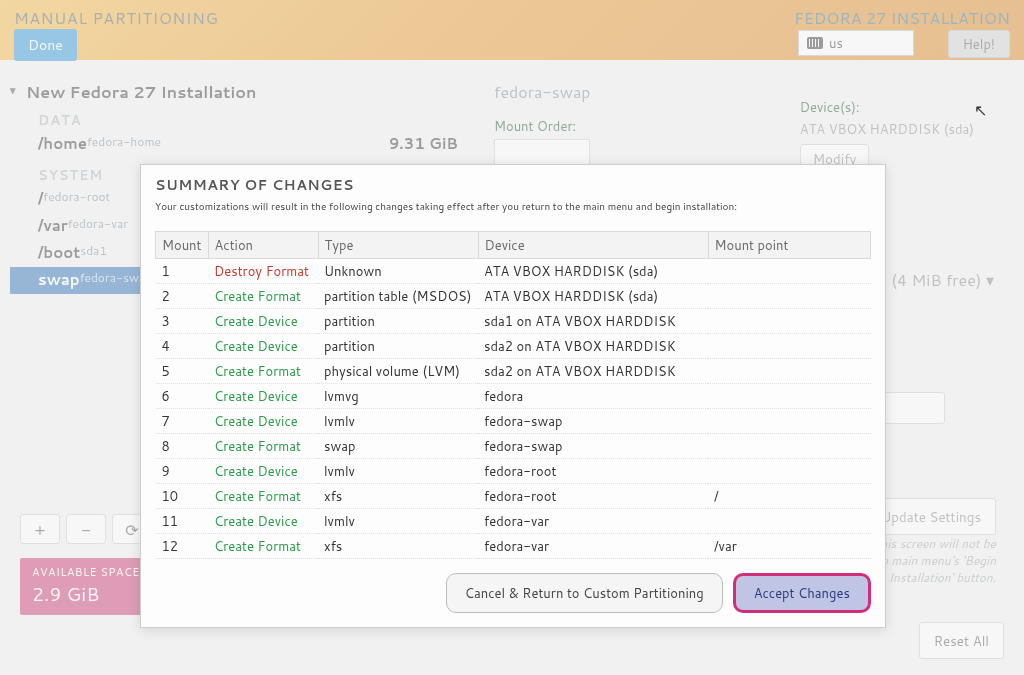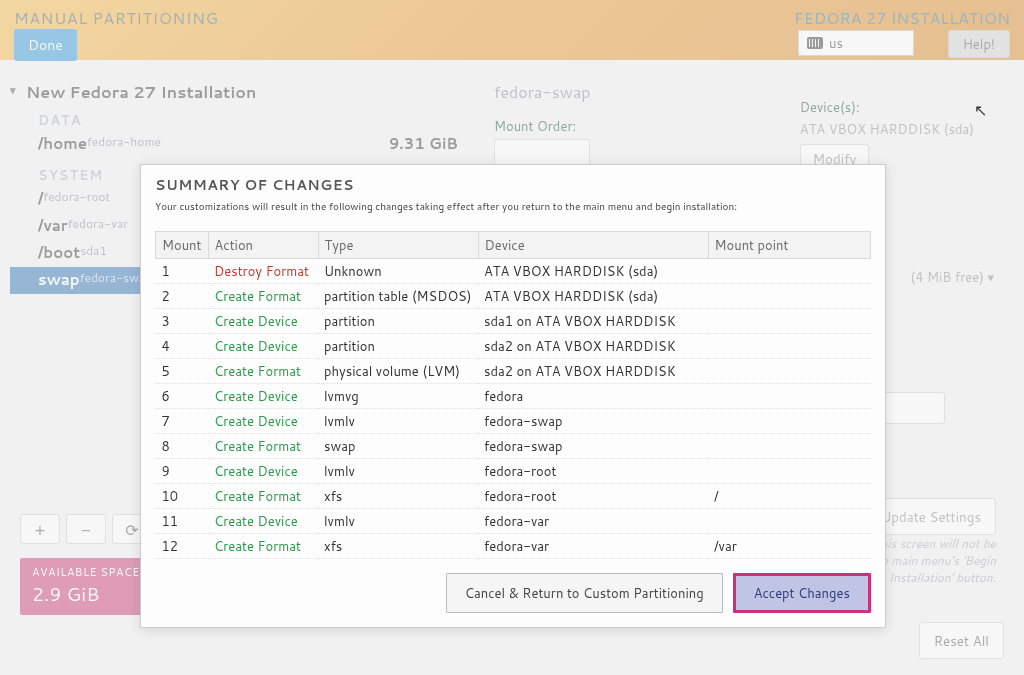--- a/index.html
+++ b/index.html
@@ -41,21 +41,21 @@
 .card-avail { background: #c83771; }
 .card-total { background: #4d4d4d; }
 
 .right-title { color: #7a8a94; font-size: 16px; font-weight: 500; margin-bottom: 14px; }
 .field-label { color: #14532d; font-size: 13px; margin-bottom: 4px; }
 .field-input { width: 96px; height: 28px; border: 1px solid #ccc; background: #fff; }
 .dev-block { position: absolute; right: 50px; top: 98px; }
 .dev-text { color: #888; font-size: 13px; }
 .modify-btn { background: #fff; border: 1px solid #ccc; padding: 4px 12px; margin-top: 6px; color: #888; border-radius: 3px; }
 
-.vg-row { position: absolute; right: 30px; top: 268px; color: #888; font-size: 13px; }
+.vg-row { position: absolute; right: 30px; top: 268px; color: #888; font-size: 16px; }
 .update-btn { position: absolute; right: 28px; top: 498px; background: #fff; border: 1px solid #ccc; padding: 8px 14px; color: #888; border-radius: 3px; }
 .note { position: absolute; right: 28px; top: 536px; width: 300px; text-align: right; color: #9aa1a6; font-style: italic; font-size: 12px; line-height: 1.4; }
 
 .reset-btn { position: absolute; right: 20px; bottom: 16px; background: #fff; border: 1px solid #ccc; padding: 8px 14px; border-radius: 3px; color: #555; }
 .watermark { position: absolute; left: 560px; bottom: 60px; color: #d94a6a; font-size: 13px; }
 
 .overlay { position: absolute; inset: 0; background: rgba(240,240,240,0.55); }
 .dialog { position: absolute; left: 140px; top: 164px; width: 746px; background: #fdfdfd; border: 1px solid #ccc; box-shadow: 0 2px 12px rgba(0,0,0,0.12); padding: 10px 14px 14px 14px; }
 .dlg-title { font-size: 14px; font-weight: bold; letter-spacing: 0.5px; color: #555; margin-bottom: 4px; }
 .dlg-sub { font-size: 10px; color: #444; margin-bottom: 18px; }
@@ -64,21 +64,21 @@
 .tbl th { text-align: left; padding: 4px 6px; color: #6a6a6a; border: 1px solid #d9d9d9; background: #f3f3f3; font-weight: 500; }
 .tbl td { padding: 3px 6px; border-bottom: 1px dotted #e0e0e0; }
 .tbl td:first-child { width: 40px; }
 .tbl td:nth-child(2) { width: 110px; }
 .tbl td:nth-child(3) { width: 160px; }
 .tbl td:nth-child(4) { width: 230px; }
 .act-destroy { color: #c63a2e; }
 .act-create { color: #2a9a4a; }
 
 .dlg-buttons { display: flex; justify-content: flex-end; gap: 10px; margin-top: 14px; }
-.dlg-buttons button { padding: 8px 18px; border: 1px solid #bbb; border-radius: 1px; background: #f5f5f5; font-size: 13px; color: #444; }
+.dlg-buttons button { padding: 8px 18px; border: 1px solid #bbb; border-radius: 10px; background: #f5f5f5; font-size: 13px; color: #444; }
 .dlg-buttons .accept { background: #c0c5e6; color: #2a3a7a; border: 3px solid #d12e7a; }
 
 .big-field { position: absolute; left: 500px; top: 392px; width: 445px; height: 32px; border: 1px solid #ccc; background: #fff; border-radius: 3px; }
 
 .cursor { position: absolute; left: 974px; top: 98px; font-size: 16px; }
 </style>
 </head>
 <body>
 
 <div class="topbar">

